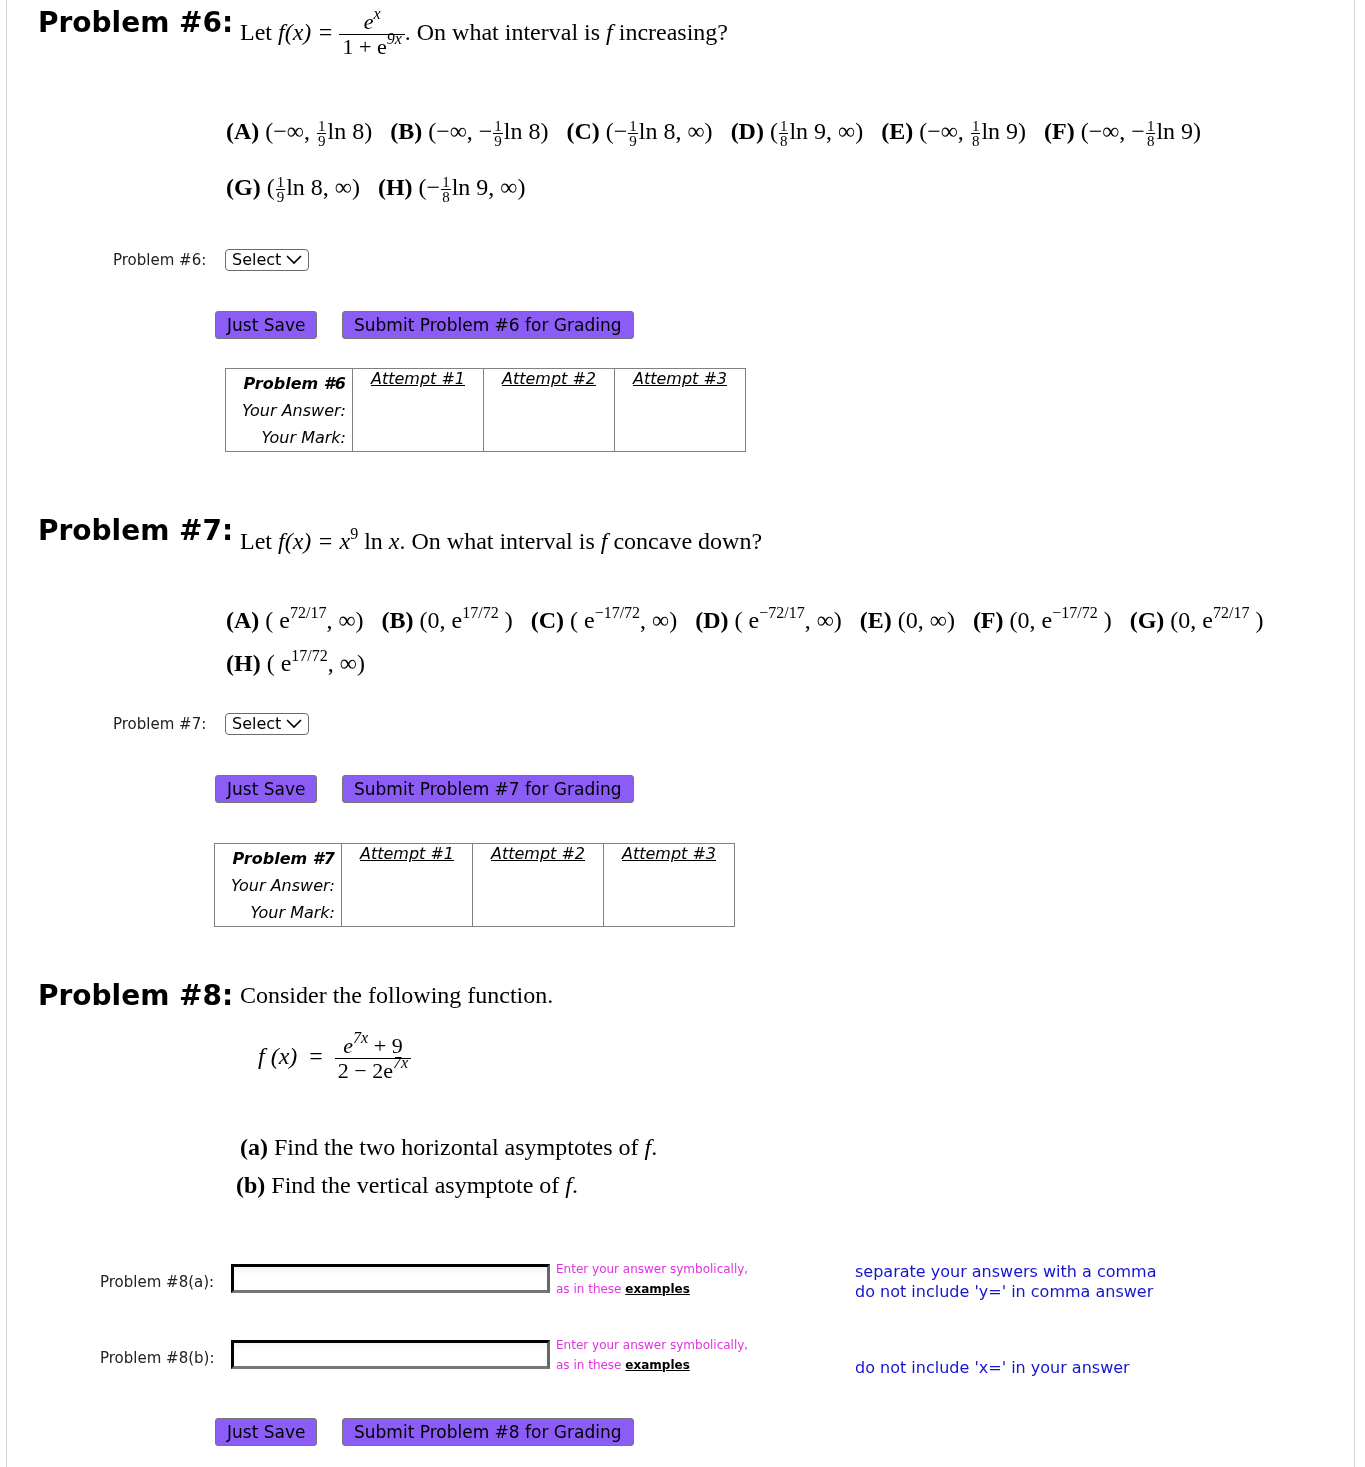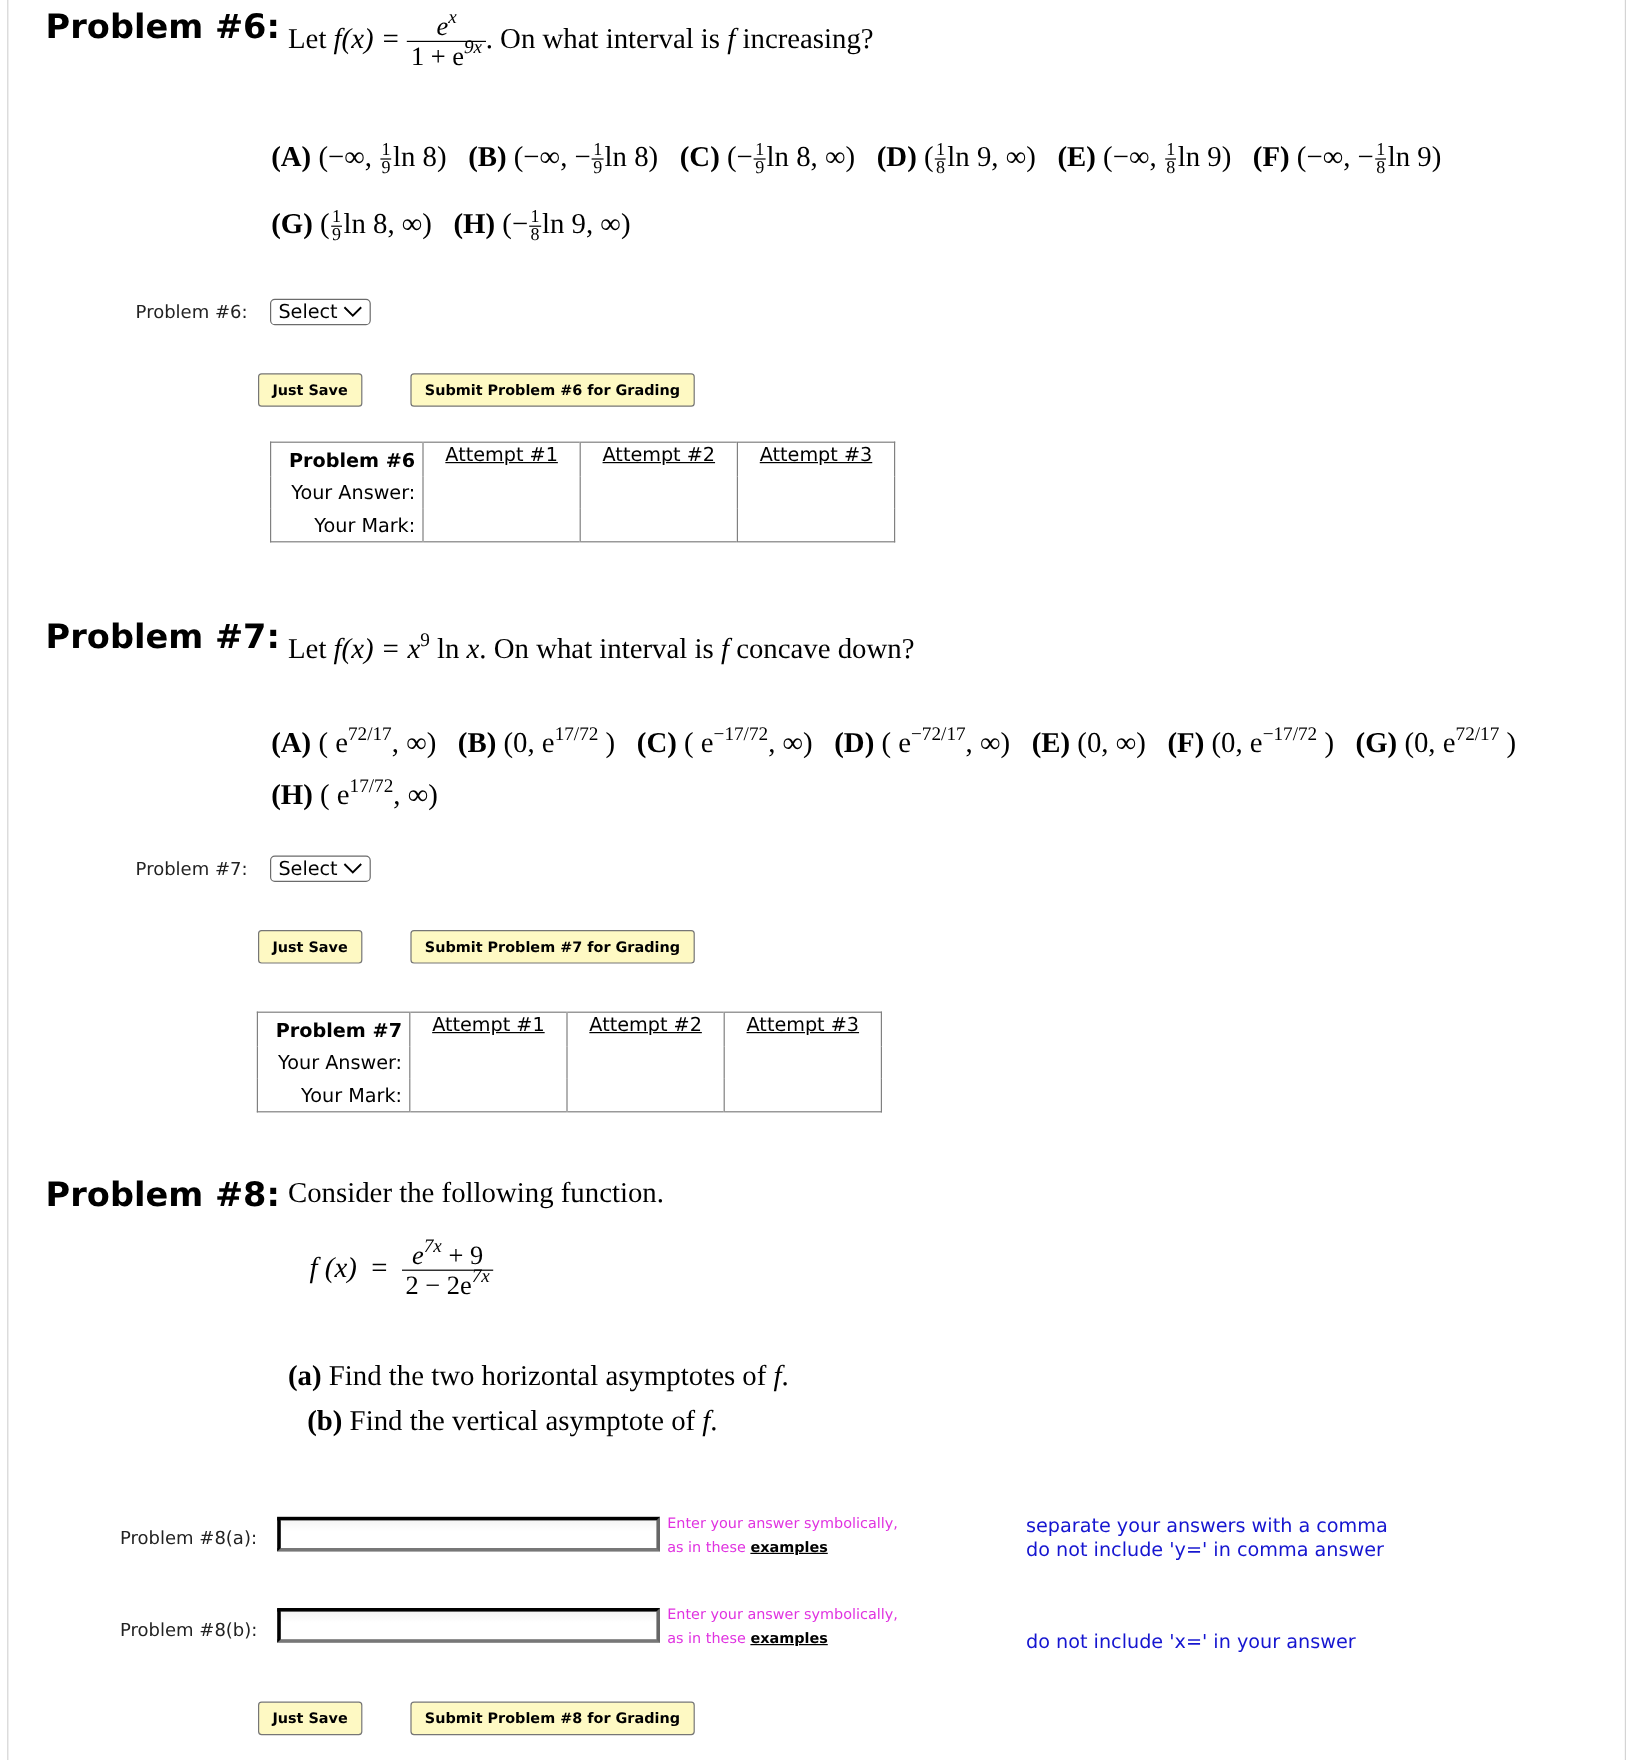--- a/index.html
+++ b/index.html
@@ -13,23 +13,23 @@
   .ital { font-style: italic; }
   .frac { display: inline-block; vertical-align: middle; text-align: center; font-size: 15px; line-height: 14px; margin: 0 1px; }
   .frac .num { display: block; border-bottom: 1px solid #000; padding: 0 1px; }
   .frac .den { display: block; padding: 0 1px; }
   .bigfrac { display: inline-block; vertical-align: middle; text-align: center; font-size: 22px; line-height: 24px; }
   .bigfrac .num { display: block; border-bottom: 1.5px solid #000; padding: 0 3px; }
   .bigfrac .den { display: block; padding: 0 3px; }
   sup { font-size: 16px; vertical-align: 10px; line-height: 0; }
   .label { font-family: "DejaVu Sans", sans-serif; font-size: 15px; white-space: nowrap; color: #222; }
   .select { font-family: "DejaVu Sans", sans-serif; font-size: 16px; border: 1px solid #6b6b6b; border-radius: 4px; background: #fff; height: 22px; line-height: 20px; padding: 0 6px; box-sizing: border-box; display: flex; align-items: center; gap: 5px; }
-  .btn { font-family: "DejaVu Sans", sans-serif; font-size: 12px; background: #fef9c3; border: 1px solid #767676; border-radius: 3px; height: 28px; box-sizing: border-box; padding: 0 11px; display: flex; align-items: center; white-space: nowrap; color: #000; font-weight: bold; }
+  .btn { font-family: "DejaVu Sans", sans-serif; font-size: 17px; background: #8b5cf6; border: 1px solid #767676; border-radius: 3px; height: 28px; box-sizing: border-box; padding: 0 11px; display: flex; align-items: center; white-space: nowrap; color: #000; }
   table.att { border-collapse: collapse; font-family: "DejaVu Sans", sans-serif; font-size: 16px; border: 1px solid #808080; }
-  table.att td { padding: 0 6px; height: 28px; white-space: nowrap; }
+  table.att td { padding: 0 6px; height: 28px; white-space: nowrap; font-style: italic; }
   table.att td.lbl { text-align: right; border-right: 1px solid #808080; width: 114px; }
   table.att td.col { border-right: 1px solid #808080; width: 118px; text-align: center; vertical-align: top; }
   table.att td.col:last-child { border-right: none; }
   table.att tr.body td { height: 27px; }
   .alink { text-decoration: underline; color: #000; }
   .txtinput { border: 3px inset #555; border-top-color: #222; border-left-color: #444; border-right-color: #666; border-bottom-color: #777; background: linear-gradient(#f4f4f4, #ffffff 40%); box-sizing: border-box; width: 319px; height: 29px; }
   .pink { font-family: "DejaVu Sans", sans-serif; font-size: 12px; color: #e033e0; line-height: 20px; white-space: nowrap; }
   .pink a { color: #000000; font-weight: bold; text-decoration: underline; }
   .blue { font-family: "DejaVu Sans", sans-serif; font-size: 16px; color: #1515d0; line-height: 20px; white-space: nowrap; }
 </style>
@@ -144,21 +144,21 @@
   &nbsp;<span>=</span>&nbsp;
   <span class="bigfrac">
     <span class="num"><span class="ital">e</span><sup class="ital">7x</sup><span> + 9</span></span>
     <span class="den"><span>2 − 2e</span><sup class="ital">7x</sup></span>
   </span>
 </div>
 
 <div class="abs qtext" style="left:240px; top:1134px;">
   <b>(a)</b><span> Find the two horizontal asymptotes of </span><span class="ital">f</span><span>.</span>
 </div>
-<div class="abs qtext" style="left:256px; top:1172px;font-family:Liberation Serif, serif;">
+<div class="abs qtext" style="left:236px; top:1172px;font-family:Liberation Serif, serif;">
   <b>(b)</b><span> Find the vertical asymptote of </span><span class="ital">f</span><span>.</span>
 </div>
 
 <div class="abs label" style="left:100px; top:1273px;">Problem #8(a):</div>
 <input class="abs txtinput" style="left: 231px; top: 1264px;" type="text" value="">
 <div class="abs pink" style="left:556px; top:1259px;">
   <div>Enter your answer symbolically,</div>
   <div><span>as in these </span><a>examples</a></div>
 </div>
 <div class="abs blue" style="left:855px; top:1262px;">

